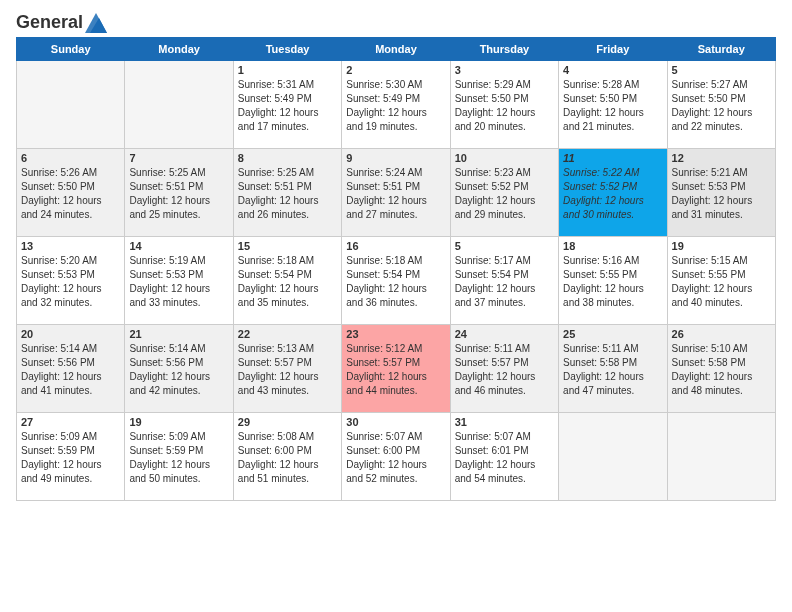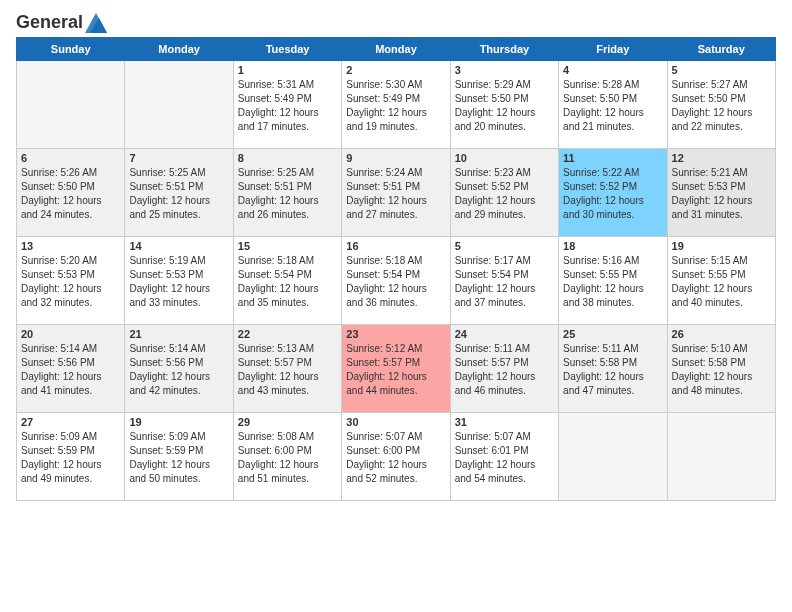--- a/index.html
+++ b/index.html
@@ -162,21 +162,21 @@
             <div class="cell-text">Sunrise: 5:25 AM<br>Sunset: 5:51 PM<br>Daylight: 12 hours<br>and 26 minutes.</div>
           </td>
           <td style="background-color: rgb(240, 240, 240);">
             <span class="day-num">9</span>
             <div class="cell-text">Sunrise: 5:24 AM<br>Sunset: 5:51 PM<br>Daylight: 12 hours<br>and 27 minutes.</div>
           </td>
           <td style="background-color: rgb(240, 240, 240);">
             <span class="day-num">10</span>
             <div class="cell-text">Sunrise: 5:23 AM<br>Sunset: 5:52 PM<br>Daylight: 12 hours<br>and 29 minutes.</div>
           </td>
-          <td style="background-color: #7dd3fc;">
+          <td style="background-color: #0ea5e9; font-style: italic;">
             <span class="day-num">11</span>
             <div class="cell-text">Sunrise: 5:22 AM<br>Sunset: 5:52 PM<br>Daylight: 12 hours<br>and 30 minutes.</div>
           </td>
           <td style="background-color: #e5e5e5;">
             <span class="day-num">12</span>
             <div class="cell-text">Sunrise: 5:21 AM<br>Sunset: 5:53 PM<br>Daylight: 12 hours<br>and 31 minutes.</div>
           </td>
         </tr>
         <tr>
           <td>

